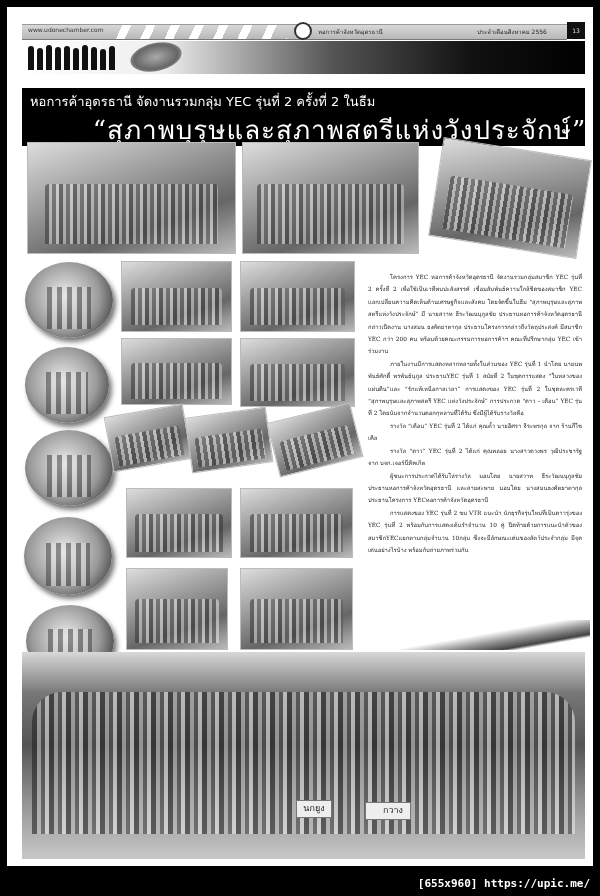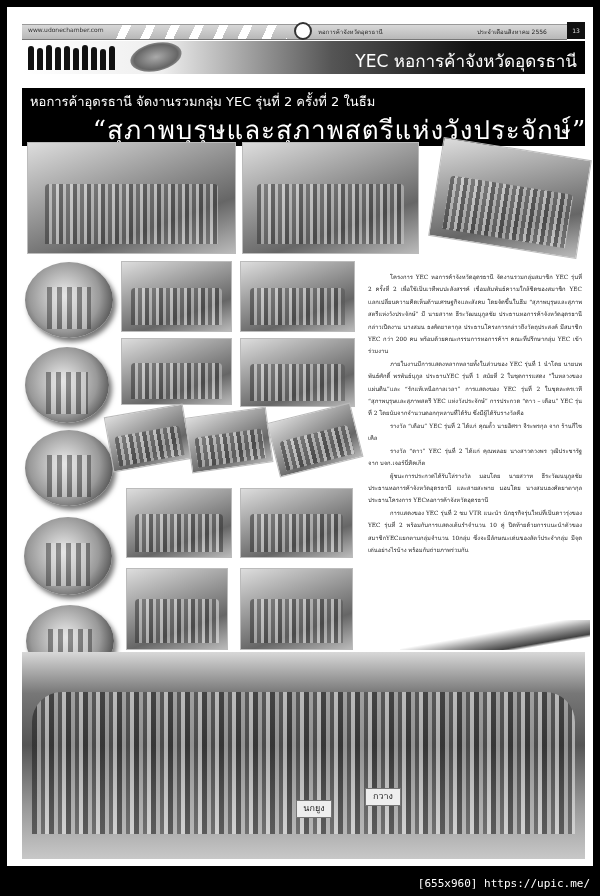--- a/index.html
+++ b/index.html
@@ -30,21 +30,21 @@
      background:repeating-linear-gradient(90deg,#333 0 4px,#ccc 4px 7px,#555 7px 11px,#e8e8e8 11px 14px);opacity:.55;border-radius:4px 4px 0 0;}
   .circ{position:absolute;border-radius:50%;background:radial-gradient(circle at 45% 45%,#eee,#999 55%,#333 90%);box-shadow:3px 4px 5px #777;overflow:hidden;}
   .circ::after{content:"";position:absolute;left:25%;right:25%;bottom:12%;height:55%;background:repeating-linear-gradient(90deg,#333 0 5px,#ddd 5px 10px);opacity:.5;}
   .group{position:absolute;left:22px;top:652px;width:563px;height:207px;background:linear-gradient(#d8d8d8 0%,#777 20%,#555 45%,#999 75%,#c8c8c8 100%);overflow:hidden;}
   .group .crowd{position:absolute;left:10px;right:10px;top:40px;bottom:25px;background:repeating-linear-gradient(90deg,#222 0 5px,#bbb 5px 9px,#444 9px 13px,#e6e6e6 13px 17px);opacity:.6;border-radius:30px 30px 0 0;}
   .sign{position:absolute;background:#eee;border:1px solid #777;font-size:9px;color:#222;text-align:center;line-height:14px;}
   
   .article{position:absolute;left:368px;top:271px;width:214px;font-family:"DejaVu Serif",serif;font-size:5.8px;line-height:12.4px;color:#222;text-align:justify;}
   .article p{margin:0;text-indent:22px;}
   .swoosh{position:absolute;left:400px;top:620px;width:190px;height:30px;background:linear-gradient(170deg,transparent 45%,#999 60%,#444 75%,transparent 80%);}
-  .footer{position:absolute;left:0;top:872px;width:600px;height:24px;}
+  .footer{position:absolute;left:0;top:872px;width:600px;height:24px;font-weight:bold;}
   .footer span{position:absolute;right:10px;top:5px;color:#fff;font-size:11px;font-family:"DejaVu Sans Mono",monospace;}
 </style>
 </head>
 <body>
 
 <div class="page"></div>
 
 <div class="hdr">
   <span class="url">www.udonechamber.com</span>
   <span class="stripes"></span>
@@ -61,21 +61,20 @@
       <span style="height:25px"></span>
       <span style="height:23px"></span>
       <span style="height:24px"></span>
       <span style="height:22px"></span>
       <span style="height:25px"></span>
       <span style="height:23px"></span>
       <span style="height:21px"></span>
       <span style="height:24px"></span>
   </div>
   <div class="badge"></div>
-  <div class="section">YEC หอการค้าจังหวัดอุดรธานี</div>
 </div>
 
 <div class="headline">
   <div class="kicker">หอการค้าอุดรธานี จัดงานรวมกลุ่ม YEC รุ่นที่ 2 ครั้งที่ 2 ในธีม</div>
   <div class="title">“สุภาพบุรุษและสุภาพสตรีแห่งวังประจักษ์”</div>
 </div>
 
 <div class="ph" style="left:27px;top:142px;width:209px;height:112px;"></div>
 <div class="ph" style="left:242px;top:142px;width:177px;height:112px;"></div>
 <div class="ph" style="left:435px;top:148px;width:150px;height:100px;transform:rotate(9deg);"></div>
@@ -104,18 +103,18 @@
   <p>รางวัล “เดือน” YEC รุ่นที่ 2 ได้แก่ คุณตั้ว นายอิศรา จิระพรกุล จาก ร้านกี่ไซเคิล</p>
   <p>รางวัล “ดาว” YEC รุ่นที่ 2 ได้แก่ คุณพลอย นางสาวดวงพร วุฒิประชารัฐ จาก บจก.เจอร์นี่ทิคเก็ต</p>
   <p>ผู้ชนะการประกวดได้รับโล่รางวัล มอบโดย นายสวาท ธีระวัฒนนุกูลชัย ประธานหอการค้าจังหวัดอุดรธานี และสายสะพาย มอบโดย นางสมนธงศ์ตยาตากุลประธานโครงการ YECหอการค้าจังหวัดอุดรธานี</p>
   <p>การแสดงของ YEC รุ่นที่ 2 ชม VTR แนะนำ นักธุรกิจรุ่นใหม่ที่เป็นดาวรุ่งของ YEC รุ่นที่ 2 พร้อมกับการแสดงเต้นรำจำนวน 10 คู่ ปิดท้ายด้วยการแนะนำตัวของสมาชิกYECแยกตามกลุ่มจำนวน 10กลุ่ม ซึ่งจะมีลักษณะเด่นของสัตว์ประจำกลุ่ม มีจุดเด่นอย่างไรบ้าง พร้อมกับถ่ายภาพร่วมกัน</p>
 </div>
 <div class="swoosh"></div>
 
 <div class="group">
   <div class="crowd"></div>
   <div class="sign" style="left:262px;top:148px;width:34px;height:16px;margin-left:12px;">นกยูง</div>
-  <div class="sign" style="left:343px;top:136px;width:34px;height:16px;">กวาง</div>
+  <div class="sign" style="left:343px;top:150px;width:34px;height:16px;padding-left:10px;">กวาง</div>
 </div>
 
 <div class="footer">
   <span>[655x960] https://upic.me/</span>
 </div>
 
 </body></html>

